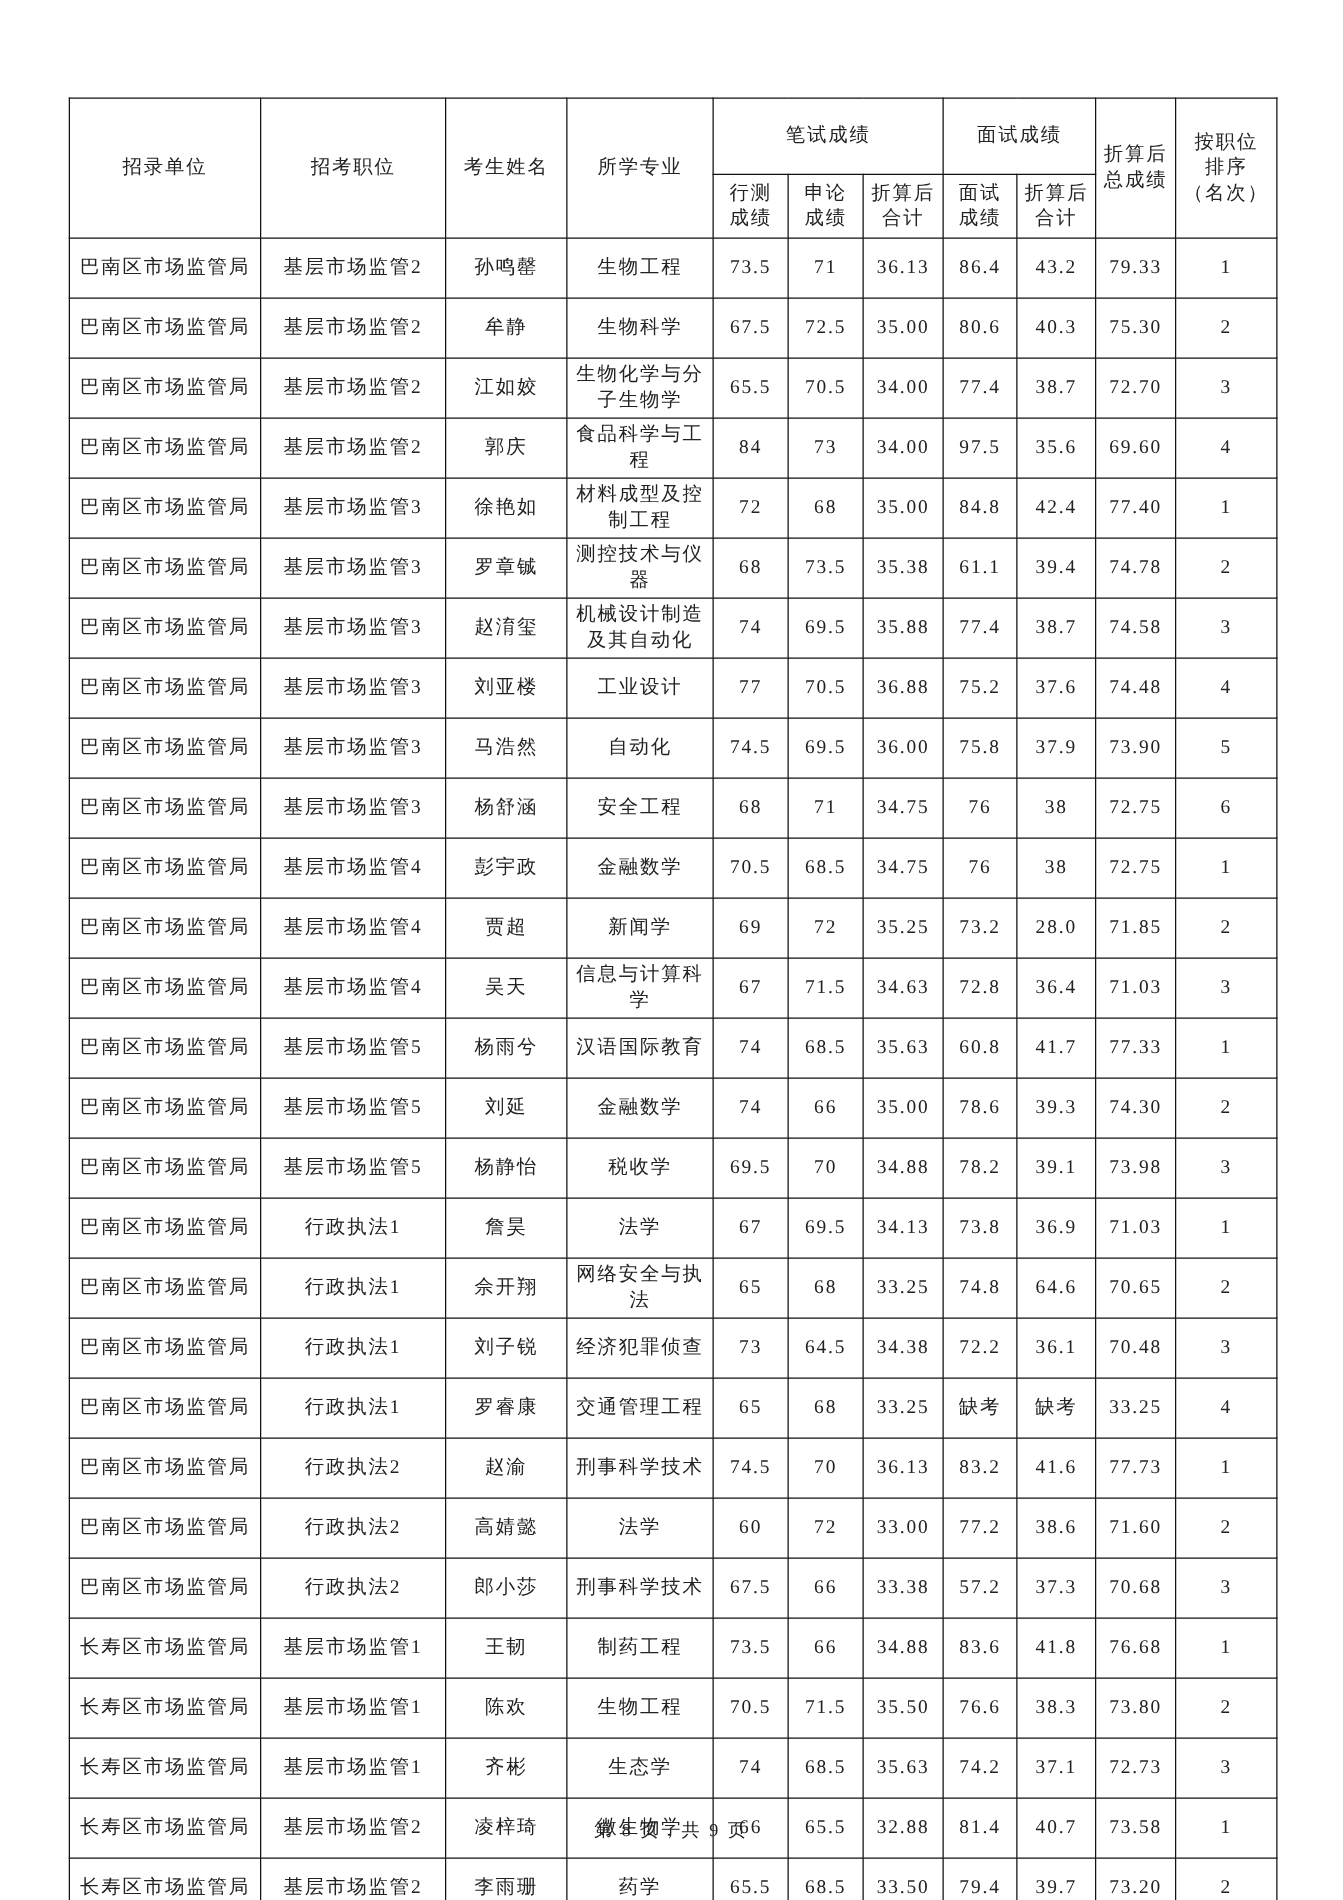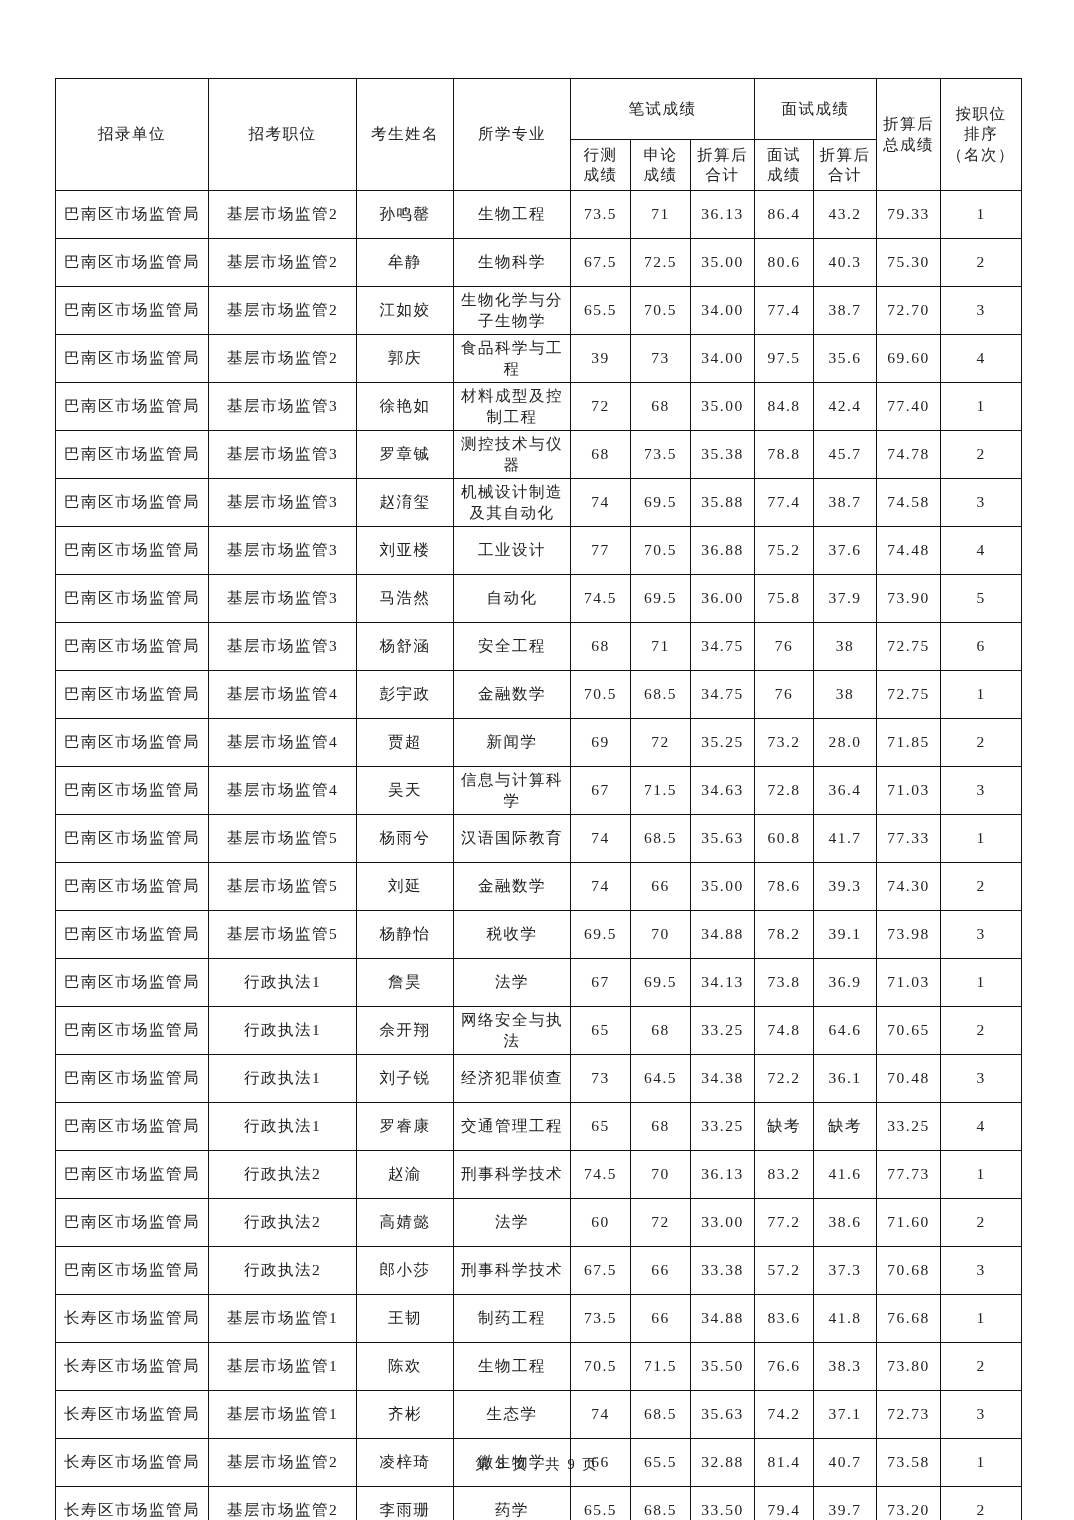--- a/index.html
+++ b/index.html
@@ -142,21 +142,21 @@
         <td>77.4</td>
         <td>38.7</td>
         <td>72.70</td>
         <td>3</td>
       </tr>
       <tr>
         <td>巴南区市场监管局</td>
         <td>基层市场监管2</td>
         <td>郭庆</td>
         <td>食品科学与工程</td>
-        <td>39</td>
+        <td>84</td>
         <td>73</td>
         <td>34.00</td>
         <td>97.5</td>
         <td>35.6</td>
         <td>69.60</td>
         <td>4</td>
       </tr>
       <tr>
         <td>巴南区市场监管局</td>
         <td>基层市场监管3</td>
@@ -171,22 +171,22 @@
         <td>1</td>
       </tr>
       <tr>
         <td>巴南区市场监管局</td>
         <td>基层市场监管3</td>
         <td>罗章铖</td>
         <td>测控技术与仪器</td>
         <td>68</td>
         <td>73.5</td>
         <td>35.38</td>
-        <td>78.8</td>
-        <td>45.7</td>
+        <td>61.1</td>
+        <td>39.4</td>
         <td>74.78</td>
         <td>2</td>
       </tr>
       <tr>
         <td>巴南区市场监管局</td>
         <td>基层市场监管3</td>
         <td>赵淯玺</td>
         <td>机械设计制造及其自动化</td>
         <td>74</td>
         <td>69.5</td>

